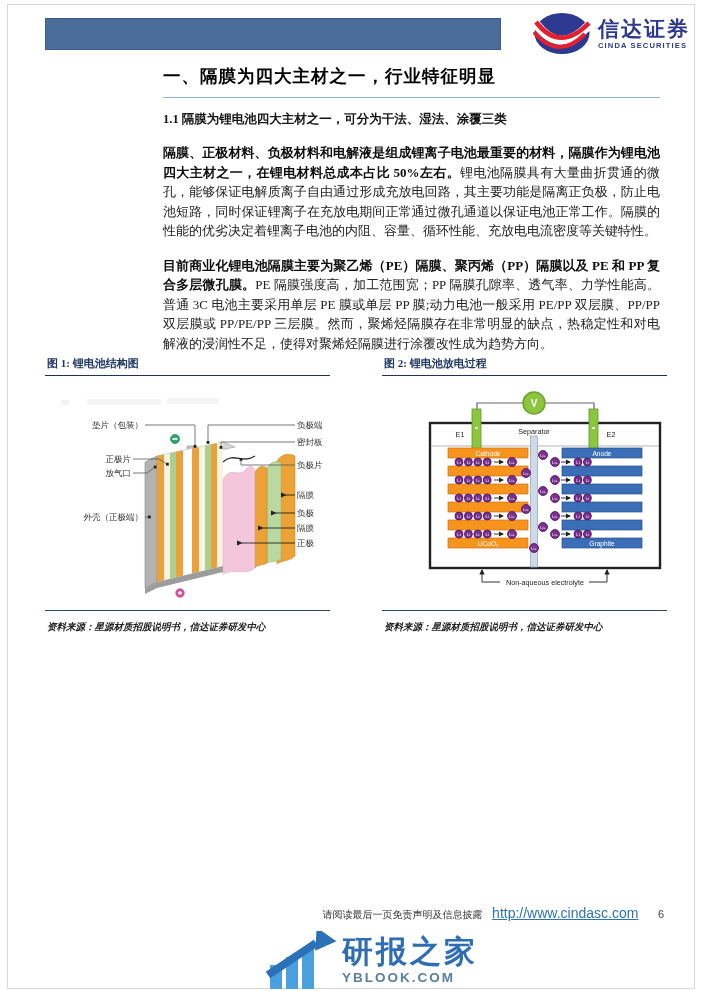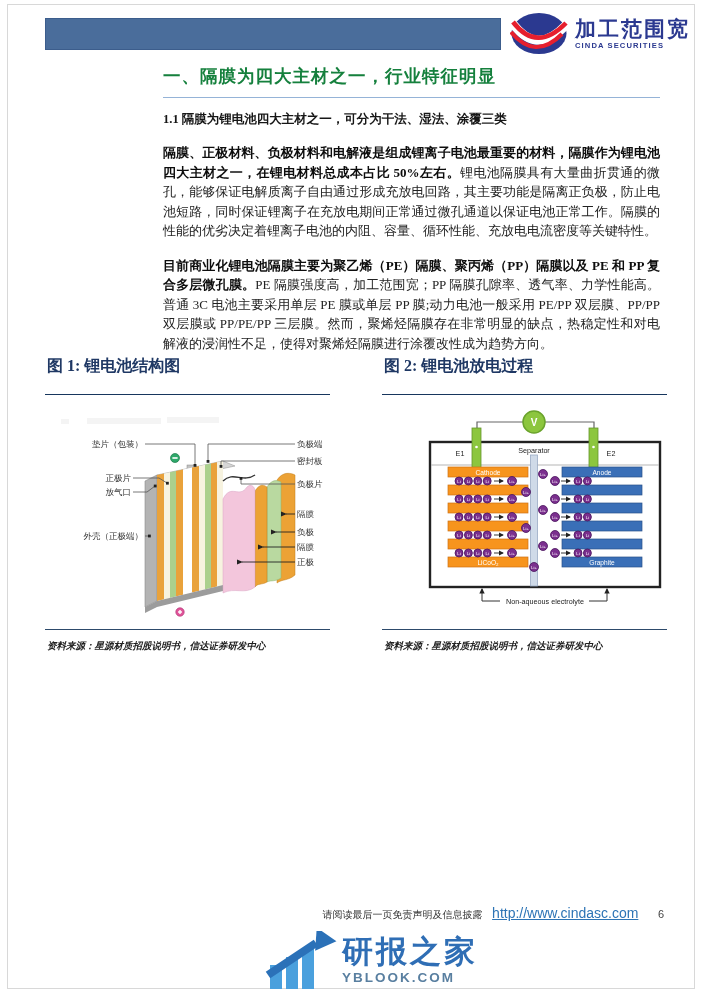--- a/index.html
+++ b/index.html
@@ -9,29 +9,29 @@
 
   
   .header-bar{position:absolute;left:45px;top:18px;width:456px;height:32px;background:#4a6d9b;border:1px solid #3c5d8c;box-sizing:border-box;}
   .logo{position:absolute;right:12px;top:11px;display:flex;align-items:center;gap:7px;}
   .logo-txt{display:flex;flex-direction:column;line-height:1;}
   .logo-cn{font-family:"Liberation Sans",sans-serif;font-weight:bold;font-size:21px;letter-spacing:2px;color:#2b3990;}
   .logo-en{font-family:"Liberation Sans",sans-serif;font-weight:bold;font-size:7.6px;letter-spacing:1.1px;color:#2b3990;margin-top:3px;}
 
   
   .content{position:absolute;left:163px;top:64px;width:497px;}
-  .h1{font-size:17.5px;font-weight:600;color:#15803d;letter-spacing:1px;padding-bottom:9px;border-bottom:1px solid #95b3d7;margin:0;}
+  .h1{font-size:17.5px;font-weight:600;color:#000000;letter-spacing:1px;padding-bottom:9px;border-bottom:1px solid #95b3d7;margin:0;}
   .h2{font-size:12.5px;font-weight:600;color:#161616;margin:13px 0 0 0;}
   .para{font-size:13px;line-height:19.5px;text-align:justify;margin:15px 0 0 0;}
   .para b{color:#0d0d0d;}
 
   
   .figures{position:absolute;left:45px;top:354px;display:flex;gap:52px;}
   .figure{width:285px;}
-  .fig-title{font-size:16px;font-weight:bold;color:#1f3864;padding:2px 0 17px 2px;border-bottom:1.5px solid #17365d;}
+  .fig-title{font-size:11px;font-weight:bold;color:#1f3864;padding:2px 0 4px 2px;border-bottom:1.5px solid #17365d;}
   .fig-body{height:234px;position:relative;}
   .fig-source{border-top:1px solid #2d4a6b;font-size:9.5px;font-style:italic;color:#222;padding:10px 0 0 2px;font-weight:bold;}
 
   
   svg text{font-family:"Liberation Serif",serif;}
   .slbl{font-size:8.5px;fill:#333;}
   .ldr{stroke:#555;stroke-width:.8;fill:none;}
   .dot{fill:#222;}
   .f2lbl{font-family:"Liberation Sans",sans-serif;font-size:7.2px;fill:#222;}
   .barlbl{font-family:"Liberation Sans",sans-serif;font-size:6.6px;fill:#fff;text-anchor:middle;}
@@ -58,21 +58,21 @@
 
   <div class="header-bar"></div>
   <div class="logo">
     <svg width="58" height="45" viewBox="0 0 58 45">
       <ellipse cx="29" cy="22.5" rx="27.5" ry="20.5" fill="#2b3990"></ellipse>
       <path d="M3,13 Q27,45 56,14" stroke="#ffffff" stroke-width="9" fill="none"></path>
       <path d="M3,11 Q27,42 56,12" stroke="#e61f2e" stroke-width="4.6" fill="none"></path>
       <path d="M1,21 Q25,50 52,23" stroke="#e61f2e" stroke-width="4.2" fill="none"></path>
     </svg>
     <div class="logo-txt">
-      <span class="logo-cn">加工范围宽</span>
+      <span class="logo-cn">信达证券</span>
       <span class="logo-en">CINDA SECURITIES</span>
     </div>
   </div>
 
   <div class="content">
     <div class="h1">一、隔膜为四大主材之一，行业特征明显</div>
     <div class="h2">1.1 隔膜为锂电池四大主材之一，可分为干法、湿法、涂覆三类</div>
     <p class="para"><b>隔膜、正极材料、负极材料和电解液是组成锂离子电池最重要的材料，隔膜作为锂电池四大主材之一，在锂电材料总成本占比 50%左右。</b><span>锂电池隔膜具有大量曲折贯通的微孔，能够保证电解质离子自由通过形成充放电回路，其主要功能是隔离正负极，防止电池短路，同时保证锂离子在充放电期间正常通过微孔通道以保证电池正常工作。隔膜的性能的优劣决定着锂离子电池的内阻、容量、循环性能、充放电电流密度等关键特性。</span></p>
     <p class="para"><b>目前商业化锂电池隔膜主要为聚乙烯（PE）隔膜、聚丙烯（PP）隔膜以及 PE 和 PP 复合多层微孔膜。</b><span>PE 隔膜强度高，加工范围宽；PP 隔膜孔隙率、透气率、力学性能高。普通 3C 电池主要采用单层 PE 膜或单层 PP 膜;动力电池一般采用 PE/PP 双层膜、PP/PP 双层膜或 PP/PE/PP 三层膜。然而，聚烯烃隔膜存在非常明显的缺点，热稳定性和对电解液的浸润性不足，使得对聚烯烃隔膜进行涂覆改性成为趋势方向。</span></p>
   </div>

